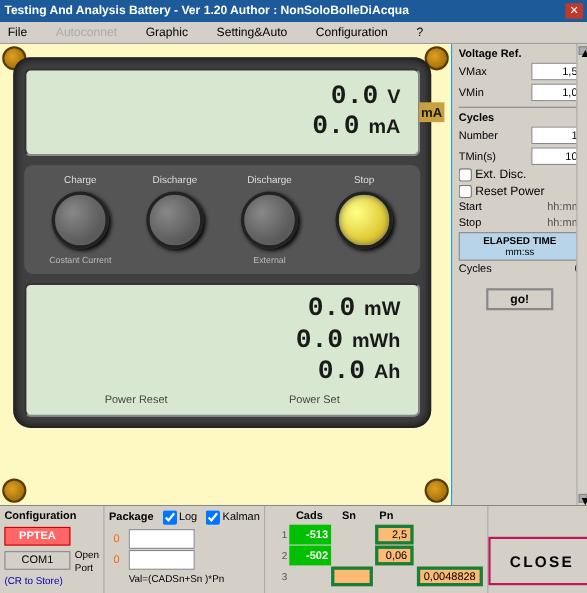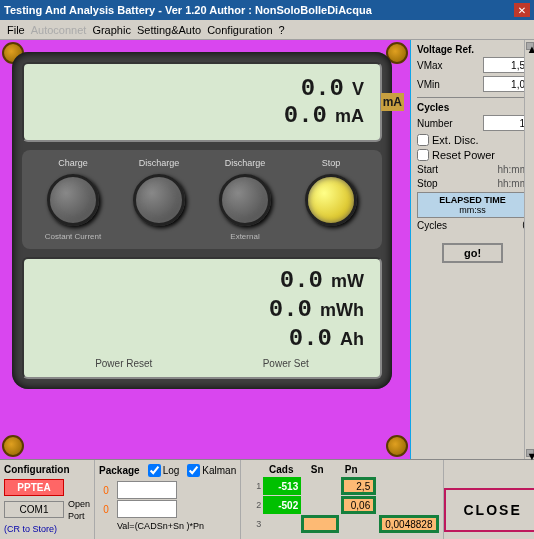--- a/index.html
+++ b/index.html
@@ -37,21 +37,21 @@
       justify-content: center;
     }
 
     
     .menu-bar {
       background: #d4d0c8;
       height: 20px;
       display: flex;
       align-items: center;
       padding: 0 4px;
-      gap: 0;
+      gap: 20px;
       border-bottom: 1px solid #a0a0a0;
     }
     .menu-item {
       font-size: 11px;
       color: #000;
       cursor: pointer;
       padding: 1px 3px;
     }
     .menu-item.disabled {
       color: #aaa;
@@ -60,21 +60,21 @@
 
     
     .main-layout {
       display: flex;
       height: 419px;
     }
 
     
     .instrument-panel {
       width: 410px;
-      background: #d946ef;
+      background: #fef9c3;
       padding: 12px;
       position: relative;
     }
 
     .device-body {
       background: #404040;
       border-radius: 16px;
       padding: 10px;
       width: 380px;
       position: relative;
@@ -586,20 +586,24 @@
     </div>
     <div class="right-row">
       <span class="right-label">VMin</span>
       <input class="right-input" type="text" value="1,0" style="">
     </div>
     <div class="separator"></div>
     <span class="right-section-label">Cycles</span>
     <div class="right-row">
       <span class="right-label">Number</span>
       <input class="right-input" type="text" value="1" style="">
+    </div>
+    <div class="right-row">
+      <span class="right-label">TMin(s)</span>
+      <input class="right-input" type="text" value="10" style="">
     </div>
     <div class="right-checkbox-row">
       <input type="checkbox" style="">
       <span>Ext. Disc.</span>
     </div>
     <div class="right-checkbox-row">
       <input type="checkbox" style="">
       <span>Reset Power</span>
     </div>
     <div class="right-row">

